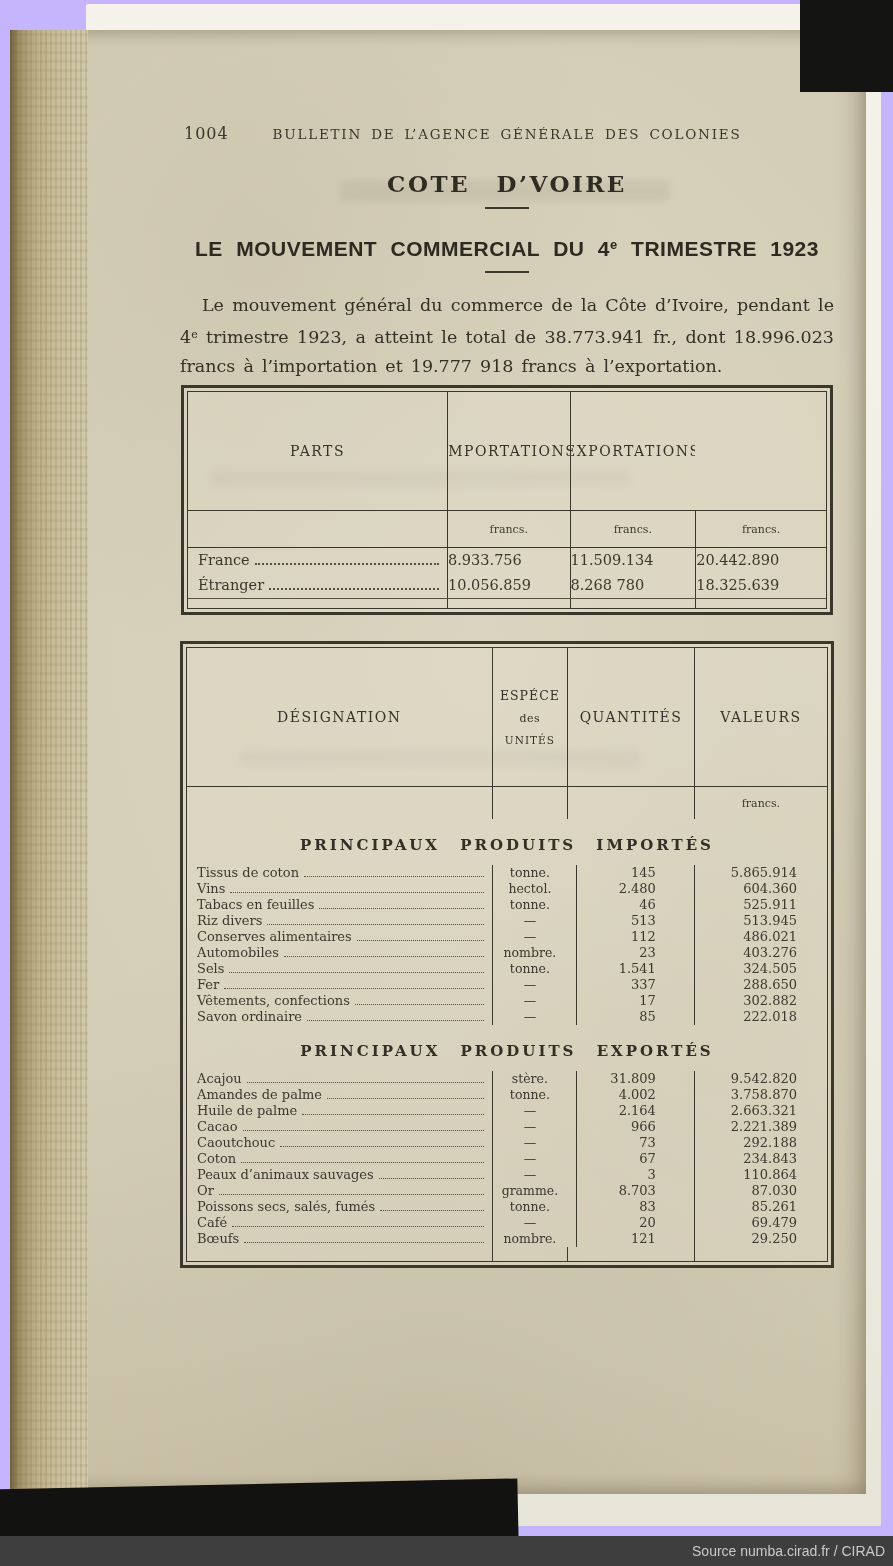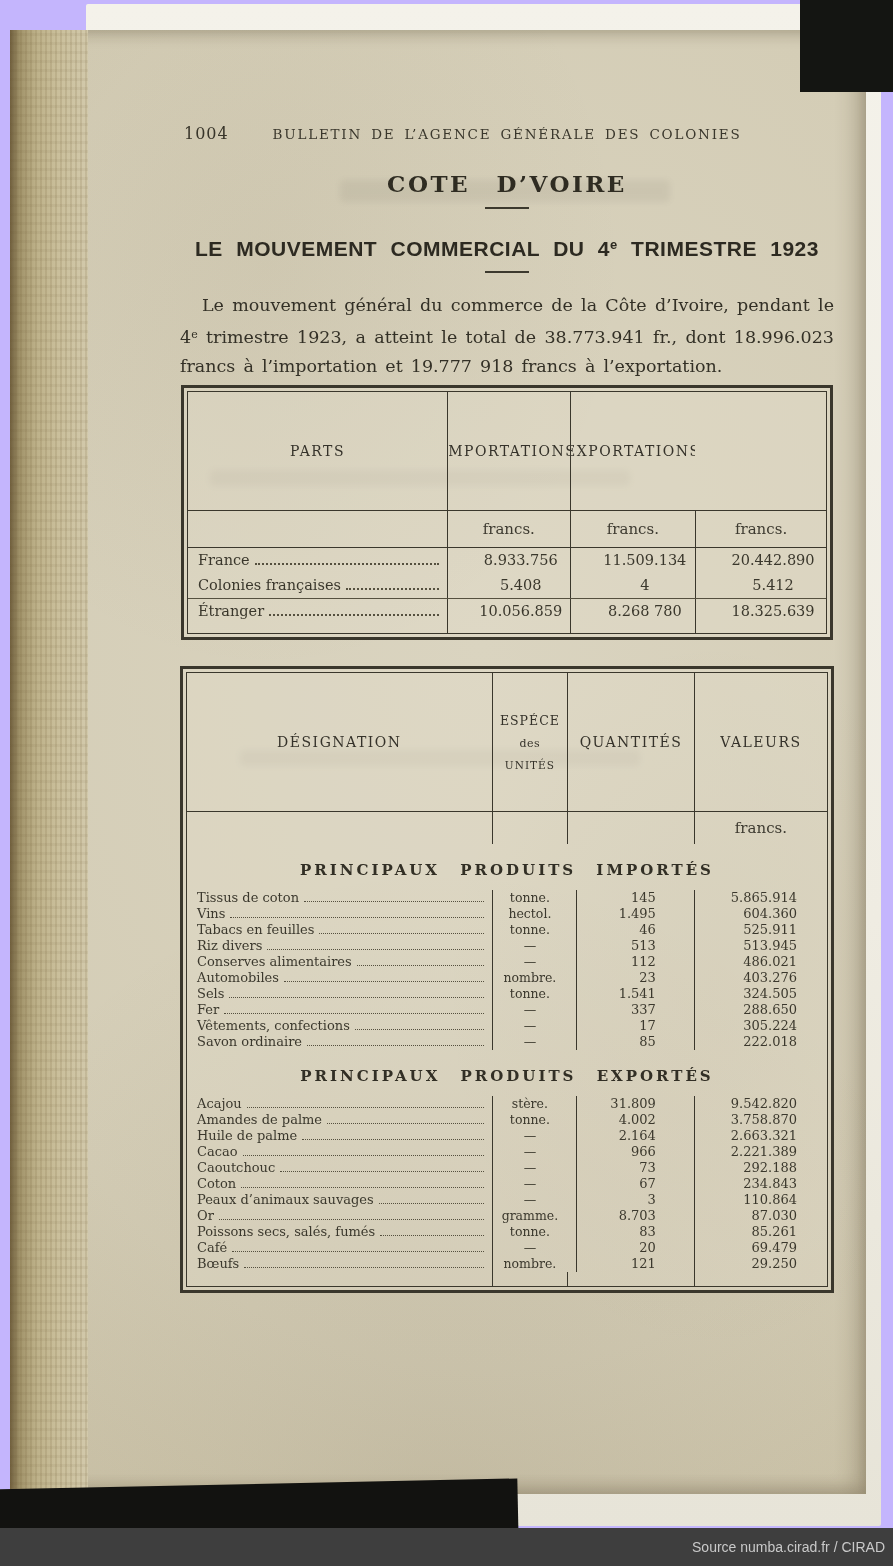--- a/index.html
+++ b/index.html
@@ -54,32 +54,32 @@
   .lead{margin:18px 2px 0;font-size:17.5px;line-height:29px;text-align:justify;
     text-indent:22px;word-spacing:2.5px;color:#333026;}
   .lead .sup{font-size:11px;vertical-align:5px;}
 
   
   .tbl-outer{border:3px solid var(--line);padding:3px;margin:0 auto;background:rgba(228,224,206,.35);}
   .tbl-inner{border:1px solid var(--line);}
   .c{box-sizing:border-box;overflow:hidden;}
   .hdr{display:flex;align-items:center;justify-content:center;text-align:center;
     font-size:14px;letter-spacing:1.5px;color:#35322a;}
-  .fr{display:flex;align-items:center;justify-content:center;font-size:15px;color:#3d3a30;}
+  .fr{display:flex;align-items:center;justify-content:center;font-size:11px;color:#3d3a30;}
   .lbl-cell{display:flex;align-items:baseline;padding-left:10px;}
   .dots{flex:1;border-bottom:2px dotted var(--line-soft);margin:0 8px 4px 5px;}
 
   
   .t1{width:640px;margin-top:4px;}
   .t1-grid{display:grid;grid-template-columns:40.6% 19.2% 19.7% 20.5%;}
   .t1-grid > .c + .c{border-left:1px solid var(--line);}
   .t1-head{height:118px;border-bottom:1px solid var(--line);}
   .t1-francs{height:36px;border-bottom:1px solid var(--line);}
   .t1-row{height:25px;line-height:25px;font-size:14.5px;color:#3a372c;}
-  .t1-row .num{text-align:center;padding-left:24px;}
+  .t1-row .num{}
   .t1-body > .t1-row:nth-child(2){border-bottom:1px solid var(--line-soft);}
   .t1-spacer{height:9px;}
 
   
   .t2{width:642px;margin-top:26px;}
   .t2-grid{display:grid;grid-template-columns:47.6% 11.8% 19.8% 20.8%;}
   .t2-grid > .c + .c{border-left:1px solid var(--line);}
   .t2-head{height:138px;border-bottom:1px solid var(--line);}
   .espece{flex-direction:column;gap:9px;}
   .esp1{font-size:12.5px;letter-spacing:1px;}
@@ -89,21 +89,21 @@
   .section-title{text-align:center;font-size:15px;font-weight:bold;letter-spacing:3px;
     word-spacing:12px;color:#322f25;margin:17px 0 11px;}
   .t2-row{height:16px;line-height:16px;font-size:13px;color:#3b382d;}
   .t2-row .unit{text-align:center;font-size:12.5px;}
   .t2-row .qty{text-align:right;padding-right:38px;margin-left:9px;}
   .t2-row .val{text-align:right;padding-right:30px;}
   .t2-row .dots{margin-bottom:3px;border-bottom-width:1.5px;}
   .t2-spacer{height:14px;}
 
   
-  .footer-bar{position:absolute;left:0;right:0;bottom:0;height:38px;background:#3e3e3e;
+  .footer-bar{position:absolute;left:0;right:0;bottom:0;height:30px;background:#3e3e3e;
     display:flex;align-items:center;justify-content:flex-end;padding-right:8px;box-sizing:border-box;}
   .footer-bar span{font-family:"Liberation Sans", sans-serif;font-size:14px;color:#c9c9c9;}
 </style>
 </head>
 <body>
 
 <div class="canvas">
   <div class="under-page"></div>
 
   <div class="page">
@@ -144,29 +144,20 @@
   <div class="t1-grid t1-row">
     <div class="c lbl-cell">
       <span class="lbl">France</span>
       <span class="dots"></span>
     </div>
     <div class="c num">8.933.756</div>
     <div class="c num">11.509.134</div>
     <div class="c num">20.442.890</div>
   </div>
 
-  <div class="t1-grid t1-row">
-    <div class="c lbl-cell">
-      <span class="lbl">Colonies françaises</span>
-      <span class="dots"></span>
-    </div>
-    <div class="c num">5.408</div>
-    <div class="c num">4</div>
-    <div class="c num">5.412</div>
-  </div>
 
   <div class="t1-grid t1-row">
     <div class="c lbl-cell">
       <span class="lbl">Étranger</span>
       <span class="dots"></span>
     </div>
     <div class="c num">10.056.859</div>
     <div class="c num">8.268 780</div>
     <div class="c num">18.325.639</div>
   </div>
@@ -209,21 +200,21 @@
     <div class="c qty">145</div>
     <div class="c val">5.865.914</div>
   </div>
 
   <div class="t2-grid t2-row">
     <div class="c lbl-cell">
       <span class="lbl">Vins</span>
       <span class="dots"></span>
     </div>
     <div class="c unit">hectol.</div>
-    <div class="c qty">1.495</div>
+    <div class="c qty">2.480</div>
     <div class="c val">604.360</div>
   </div>
 
   <div class="t2-grid t2-row">
     <div class="c lbl-cell">
       <span class="lbl">Tabacs en feuilles</span>
       <span class="dots"></span>
     </div>
     <div class="c unit">tonne.</div>
     <div class="c qty">46</div>
@@ -280,21 +271,21 @@
     <div class="c val">288.650</div>
   </div>
 
   <div class="t2-grid t2-row">
     <div class="c lbl-cell">
       <span class="lbl">Vêtements, confections</span>
       <span class="dots"></span>
     </div>
     <div class="c unit">—</div>
     <div class="c qty">17</div>
-    <div class="c val">305.224</div>
+    <div class="c val">302.882</div>
   </div>
 
   <div class="t2-grid t2-row">
     <div class="c lbl-cell">
       <span class="lbl">Savon ordinaire</span>
       <span class="dots"></span>
     </div>
     <div class="c unit">—</div>
     <div class="c qty">85</div>
     <div class="c val">222.018</div>

